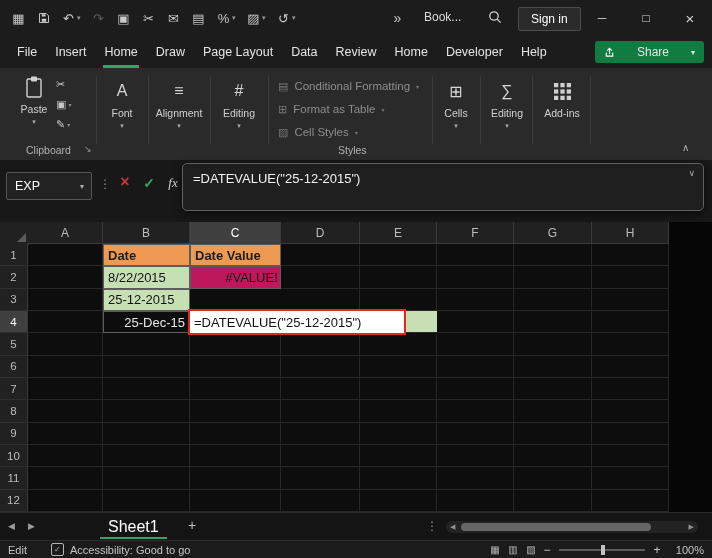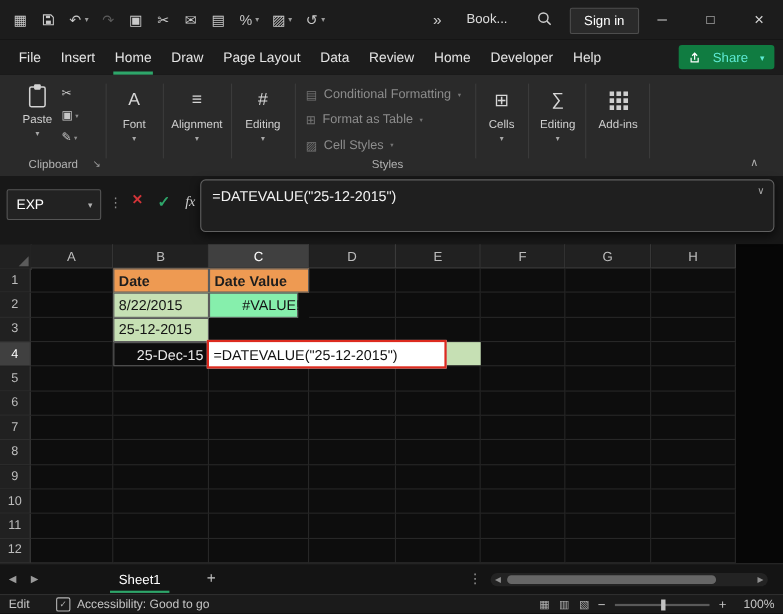--- a/index.html
+++ b/index.html
@@ -12,21 +12,21 @@
   .qat-item[data-name="toolbar-overflow-icon"]{margin-left:84px;font-size:14px}
   .qat-chev{width:9px;font-size:7px;color:#9a9a9a;margin-left:-4px}
   .tb-title{position:absolute;left:424px;top:10px;font-size:12px;color:#dcdcdc;white-space:nowrap}
   .tb-search{position:absolute;left:488px;top:10px}
   .signin{position:absolute;left:518px;top:7px;height:22px;padding:0 12px;display:flex;align-items:center;background:#2a2a2a;border:1px solid #4d4d4d;border-radius:2px;color:#fff;font-size:12px}
   .win-btn{position:absolute;top:0;width:44px;height:36px;display:flex;align-items:center;justify-content:center;color:#d4d4d4;font-size:12px}
   
   .tabrow{position:absolute;left:0;top:36px;width:712px;height:32px;background:#1c1c1c;display:flex;align-items:stretch;padding-left:8px}
   .rtab{padding:0 9px;display:flex;align-items:center;color:#e4e4e4;font-size:12.5px;position:relative;white-space:nowrap}
   .rtab.active::after{content:"";position:absolute;left:8px;right:8px;bottom:0;height:3px;background:#2EA66A}
-  .share{position:absolute;right:8px;top:41px;height:22px;padding:0 9px;display:flex;align-items:center;gap:11px;background:#107C41;border-radius:3px;color:#5eead4;font-size:12px}
+  .share{position:absolute;right:8px;top:41px;height:22px;padding:0 9px;display:flex;align-items:center;gap:22px;background:#107C41;border-radius:3px;color:#e5e5e5;font-size:12px}
   .share .chev{font-size:8px}
   
   .ribbon{position:absolute;left:0;top:68px;width:712px;height:92px;background:#2a2a2a}
   .vsep{position:absolute;top:8px;height:68px;width:1px;background:#3b3b3b}
   .paste{position:absolute;left:16px;top:7px;width:36px;height:72px;display:flex;flex-direction:column;align-items:center;color:#e2e2e2}
   .paste .cg-label{margin-top:4px}
   .stools{position:absolute;left:56px;top:9px;display:flex;flex-direction:column;gap:5px}
   .stool{display:flex;align-items:center;gap:2px;height:15px}
   .stool-g{font-size:11px;color:#c6c6c6}
   .stool-chev{font-size:6px;color:#8f8f8f}
@@ -61,21 +61,21 @@
   .colhead.sel{background:#404040;color:#fff}
   .rowhead{position:absolute;left:0;width:28px;background:#212121;border-right:1px solid #3a3a3a;border-bottom:1px solid #2e2e2e;color:#bdbdbd;font-size:11.5px;display:flex;align-items:center;justify-content:center;box-sizing:border-box}
   .rowhead.sel{background:#404040;color:#fff}
   .cell{position:absolute;border-right:1px solid #272727;border-bottom:1px solid #272727;font-size:13px;display:flex;align-items:center;padding:0 4px;white-space:nowrap;box-sizing:border-box;color:#e0e0e0}
   .cell.bordered{border:1px solid #5c5c5c}
   .edit-overlay{position:absolute;left:188px;top:87px;width:218px;height:26px;background:#fff;border:2px solid #DD2B1F;color:#111;font-size:13px;display:flex;align-items:center;padding:0 4px;box-sizing:border-box;z-index:5;white-space:nowrap}
   .spill{position:absolute;left:406px;top:89px;width:31px;height:21px;z-index:1}
   
   .sheetbar{position:absolute;left:0;top:512px;width:712px;height:28px;background:#141414;border-top:1px solid #2a2a2a;box-sizing:border-box}
   .snav{position:absolute;top:8px;font-size:9px;color:#9a9a9a}
-  .sheettab{position:absolute;left:95px;top:0;height:27px;padding:0 13px;display:flex;align-items:center;color:#fff;font-size:12px}
+  .sheettab{position:absolute;left:95px;top:0;height:27px;padding:0 13px;display:flex;align-items:center;color:#fff;font-size:16px}
   .sheettab::after{content:"";position:absolute;left:5px;right:5px;bottom:1px;height:2px;background:#2EA66A}
   .addsheet{position:absolute;left:188px;top:4px;font-size:14px;color:#c2c2c2}
   .smore{position:absolute;left:426px;top:6px;font-size:12px;color:#9a9a9a}
   .hscroll{position:absolute;left:446px;top:8px;width:252px;height:12px;background:#232323;border-radius:6px}
   .hs-arrow{position:absolute;top:2px;font-size:7px;color:#8f8f8f}
   .hs-thumb{position:absolute;left:15px;top:2px;width:190px;height:8px;background:#666;border-radius:4px}
   
   .statusbar{position:absolute;left:0;top:540px;width:712px;height:18px;background:#1b1b1b;border-top:1px solid #2e2e2e;display:flex;align-items:center;font-size:11px;color:#c5c5c5;box-sizing:border-box}
   .sb-mode{margin-left:8px}
   .acc-ic{margin-left:24px;width:11px;height:11px;border:1px solid #b5b5b5;border-radius:2px;font-size:8px;display:flex;align-items:center;justify-content:center;color:#b5b5b5}
@@ -291,21 +291,21 @@
     <div class="cell" data-name="cell-A1" style="left: 28px; top: 22px; width: 75px; height: 22.3333px;"></div>
     <div class="cell bordered" data-name="cell-C1" style="left: 190px; top: 22px; width: 91px; height: 22.3333px; background: rgb(238, 154, 82); color: rgb(29, 29, 29); font-weight: bold; justify-content: flex-start;">Date Value</div>
     <div class="cell bordered" data-name="cell-B1" style="left: 103px; top: 22px; width: 87px; height: 22.3333px; background: rgb(238, 154, 82); color: rgb(29, 29, 29); font-weight: bold; justify-content: flex-start;">Date</div>
     <div class="cell" data-name="cell-D1" style="left: 281px; top: 22px; width: 79px; height: 22.3333px;"></div>
     <div class="cell" data-name="cell-E1" style="left: 360px; top: 22px; width: 77px; height: 22.3333px;"></div>
     <div class="cell" data-name="cell-F1" style="left: 437px; top: 22px; width: 77px; height: 22.3333px;"></div>
     <div class="cell" data-name="cell-G1" style="left: 514px; top: 22px; width: 78px; height: 22.3333px;"></div>
     <div class="cell" data-name="cell-H1" style="left: 592px; top: 22px; width: 77px; height: 22.3333px;"></div>
     <div class="cell" data-name="cell-A2" style="left: 28px; top: 44.3333px; width: 75px; height: 22.3333px;"></div>
     <div class="cell bordered" data-name="cell-B2" style="left: 103px; top: 44.3333px; width: 87px; height: 22.3333px; background: rgb(198, 224, 180); color: rgb(20, 20, 20); justify-content: flex-start;">8/22/2015</div>
-    <div class="cell bordered" data-name="cell-C2" style="left: 190px; top: 44.3333px; width: 81px; height: 22.3333px; background: #86efac; color: rgb(20, 20, 20); justify-content: center; padding-left: 36px;">#VALUE!</div>
+    <div class="cell bordered" data-name="cell-C2" style="left: 190px; top: 44.3333px; width: 91px; height: 22.3333px; background: #be185d; color: rgb(20, 20, 20); justify-content: center; padding-left: 36px;">#VALUE!</div>
     <div class="cell" data-name="cell-D2" style="left: 281px; top: 44.3333px; width: 79px; height: 22.3333px;"></div>
     <div class="cell" data-name="cell-E2" style="left: 360px; top: 44.3333px; width: 77px; height: 22.3333px;"></div>
     <div class="cell" data-name="cell-F2" style="left: 437px; top: 44.3333px; width: 77px; height: 22.3333px;"></div>
     <div class="cell" data-name="cell-G2" style="left: 514px; top: 44.3333px; width: 78px; height: 22.3333px;"></div>
     <div class="cell" data-name="cell-H2" style="left: 592px; top: 44.3333px; width: 77px; height: 22.3333px;"></div>
     <div class="cell" data-name="cell-A3" style="left: 28px; top: 66.6667px; width: 75px; height: 22.3333px;"></div>
     <div class="cell bordered" data-name="cell-B3" style="left: 103px; top: 66.6667px; width: 87px; height: 22.3333px; background: rgb(198, 224, 180); color: rgb(20, 20, 20); justify-content: flex-start;">25-12-2015</div>
     <div class="cell" data-name="cell-D3" style="left: 281px; top: 66.6667px; width: 79px; height: 22.3333px;"></div>
     <div class="cell" data-name="cell-E3" style="left: 360px; top: 66.6667px; width: 77px; height: 22.3333px;"></div>
     <div class="cell" data-name="cell-F3" style="left: 437px; top: 66.6667px; width: 77px; height: 22.3333px;"></div>

